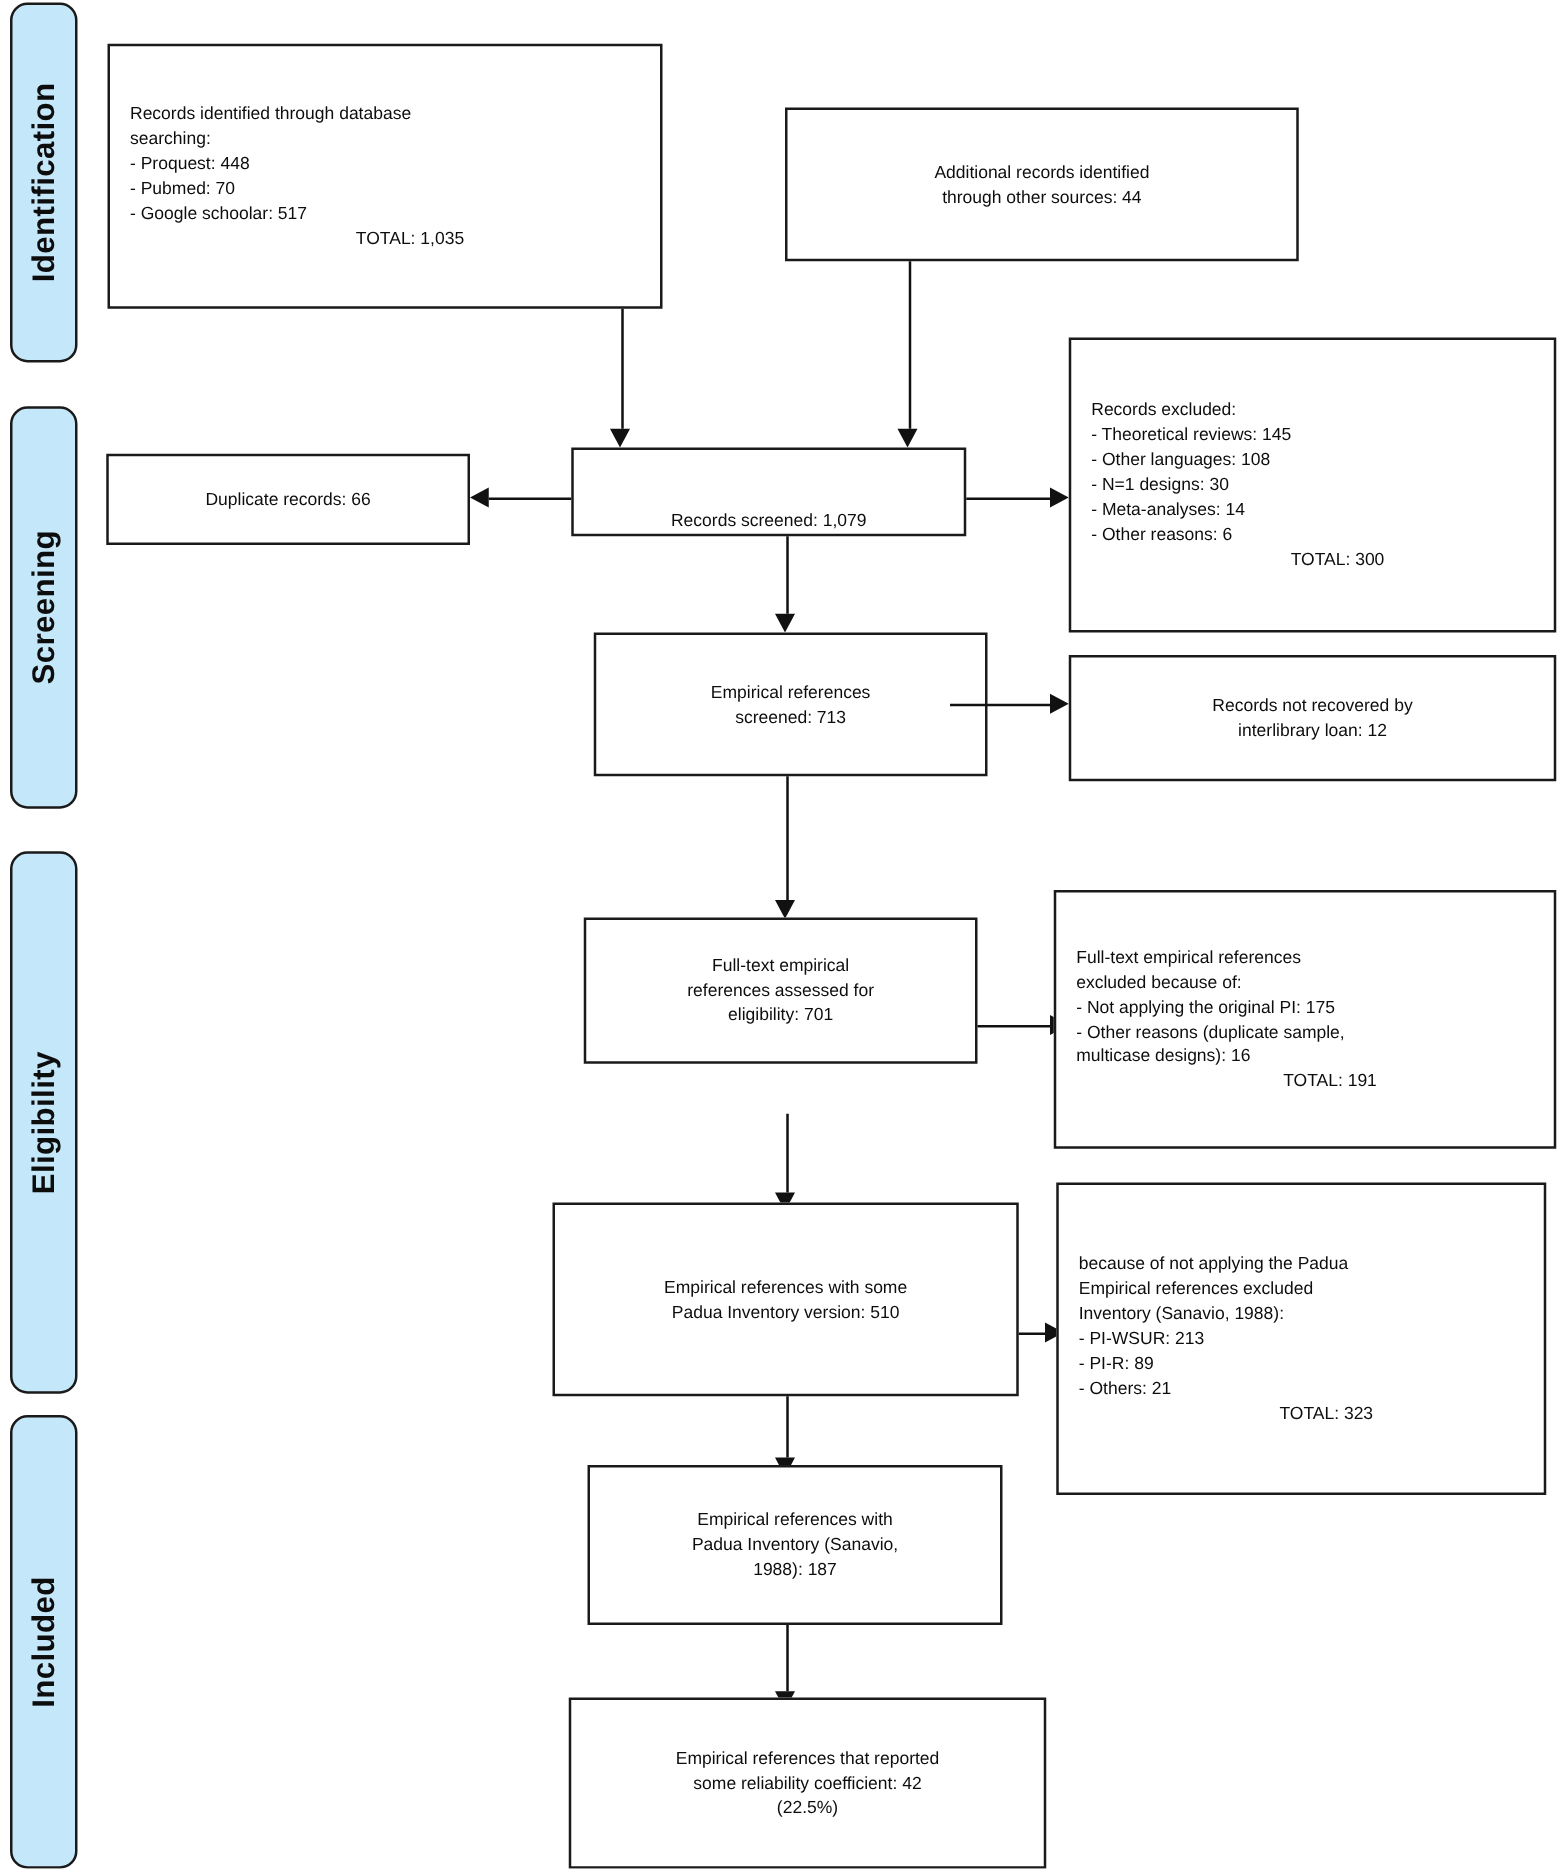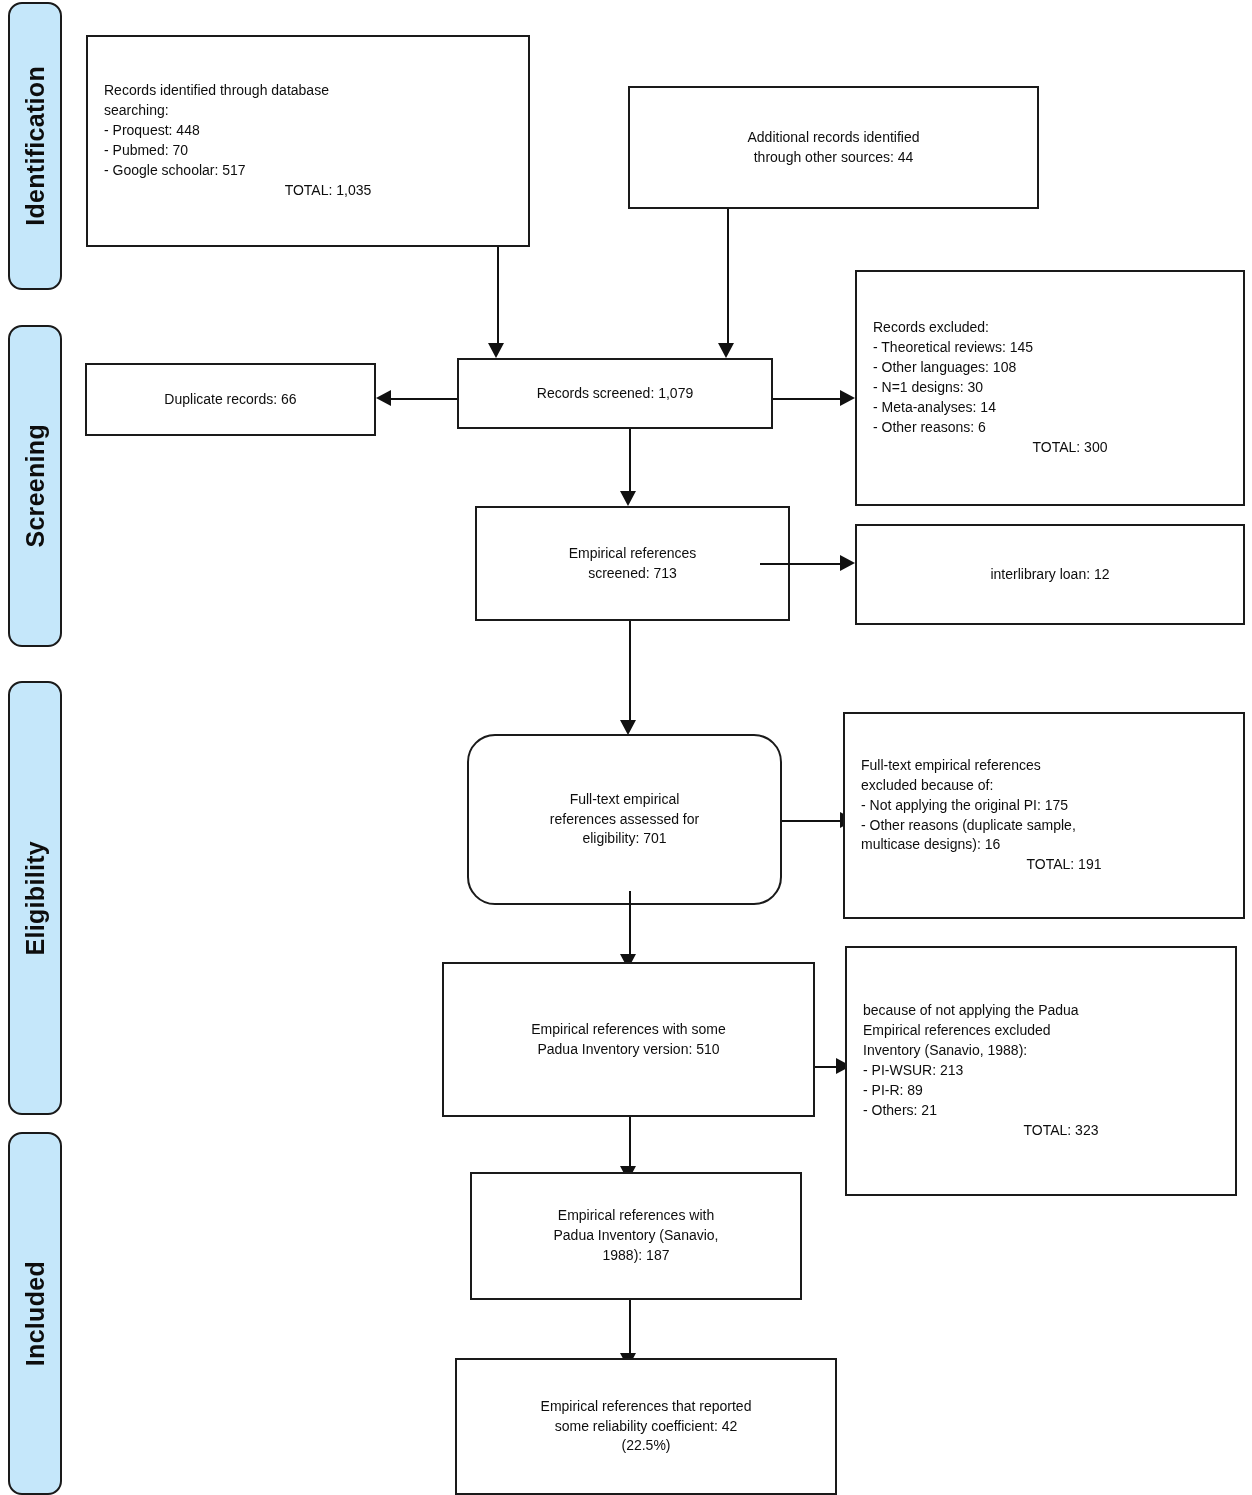--- a/index.html
+++ b/index.html
@@ -133,21 +133,21 @@
       <span class="ln">through other sources: 44</span>
     </div>
   </div>
 
   <div class="vline" style="left:497px; top:247px; height:96px;"></div>
   <div class="arrow-down" style="left:488px; top:343px;"></div>
 
   <div class="vline" style="left:727px; top:209px; height:134px;"></div>
   <div class="arrow-down" style="left:718px; top:343px;"></div>
 
-  <div class="flow-box center" style="left:457px; top:358px; width:316px; height:71px;">
+  <div class="flow-box center" style="left:457px; top:358px; width:316px; height:71px;justify-content:flex-end;">
     <div class="lines">
       <span class="ln">Records screened: 1,079</span>
     </div>
   </div>
 
   <div class="flow-box center" style="left:85px; top:363px; width:291px; height:73px;">
     <div class="lines">
       <span class="ln">Duplicate records: 66</span>
     </div>
   </div>
@@ -178,28 +178,29 @@
       <span class="ln">Empirical references</span>
       <span class="ln">screened: 713</span>
     </div>
   </div>
 
   <div class="hline" style="left:760px; top:563px; width:80px;"></div>
   <div class="arrow-right" style="left:840px; top:555px;"></div>
 
   <div class="flow-box center" style="left:855px; top:524px; width:390px; height:101px;">
     <div class="lines">
+      <span class="ln">Records not recovered by</span>
       <span class="ln">interlibrary loan: 12</span>
     </div>
   </div>
 
   <div class="vline" style="left:629px; top:621px; height:99px;"></div>
   <div class="arrow-down" style="left:620px; top:720px;"></div>
 
-  <div class="flow-box center" style="left:467px; top:734px; width:315px; height:171px;border-radius:28px;">
+  <div class="flow-box center" style="left:467px; top:734px; width:315px; height:117px;">
     <div class="lines">
       <span class="ln">Full-text empirical</span>
       <span class="ln">references assessed for</span>
       <span class="ln">eligibility: 701</span>
     </div>
   </div>
 
   <div class="hline" style="left:782px; top:820px; width:58px;"></div>
   <div class="arrow-right" style="left:840px; top:812px;"></div>
 

